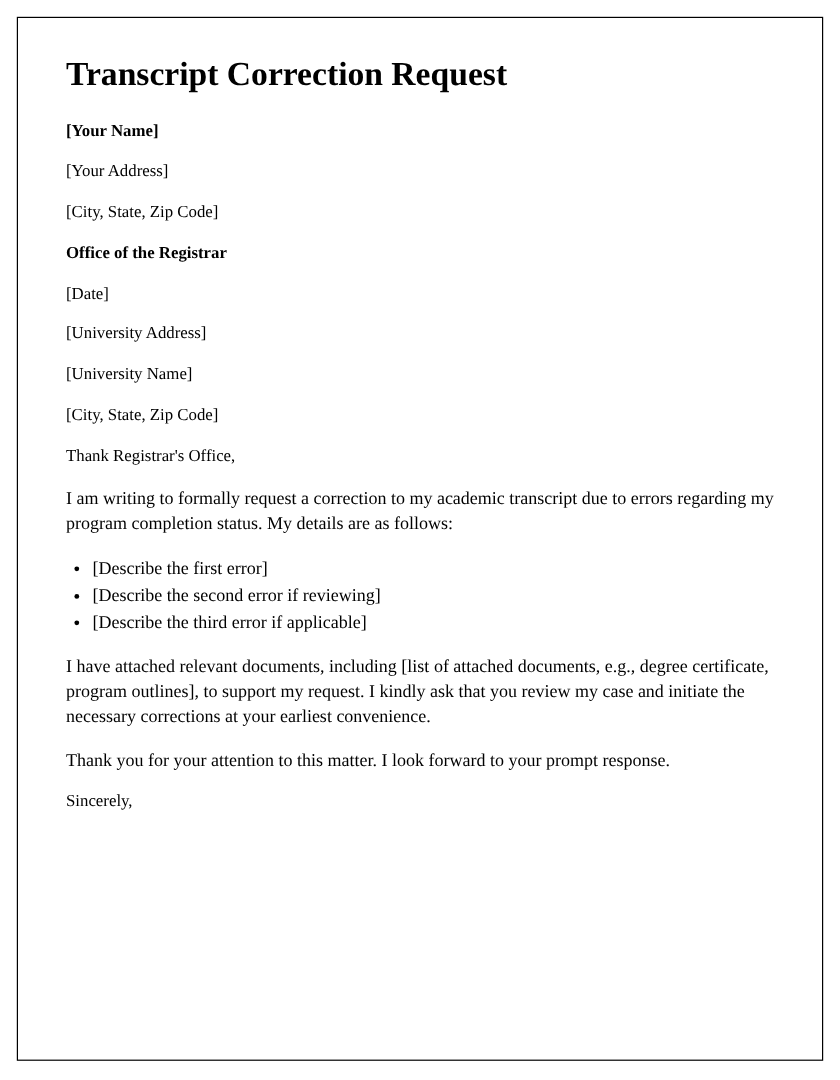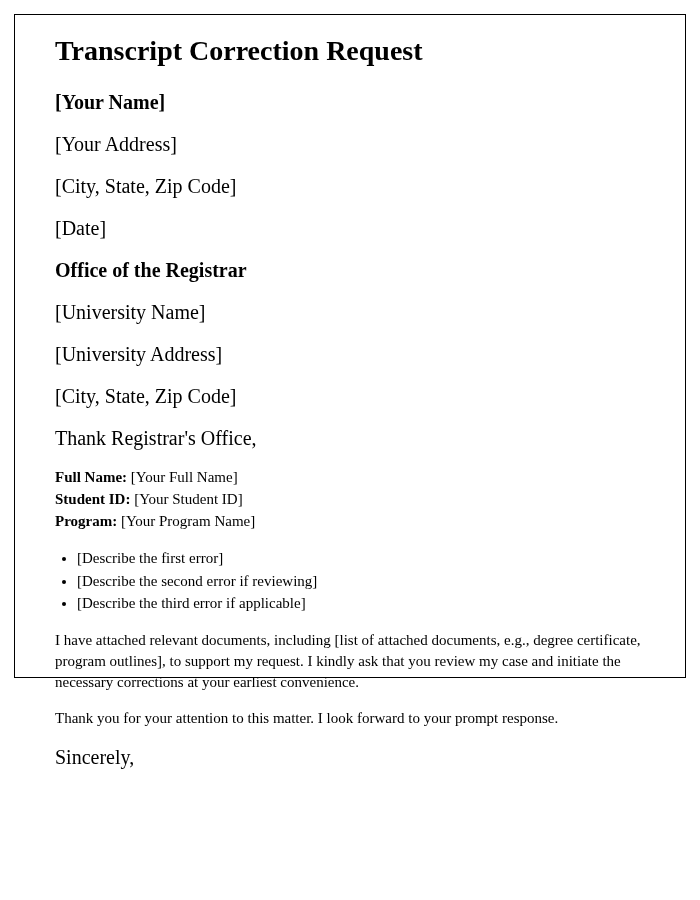--- a/index.html
+++ b/index.html
@@ -10,31 +10,31 @@
     body {
       font-family: Georgia, 'Times New Roman', serif;
       background: #fff;
       width: 700px;
       height: 900px;
       overflow: hidden;
     }
     .page-container {
       border: 1px solid #000;
       margin: 14px;
-      padding: 20px 40px;
-      height: 664px;
+      padding: 32px 40px;
+      height: 870px;
     }
     h1 {
       font-size: 28px;
       font-weight: bold;
       margin-bottom: 22px;
       font-family: Georgia, 'Times New Roman', serif;
     }
     .field {
-      font-size: 20px;
+      font-size: 14px;
       margin-bottom: 15px;
       line-height: 1.35;
     }
     .bold {
       font-weight: bold;
     }
     .paragraph {
       font-size: 15px;
       margin-bottom: 15px;
       line-height: 1.4;
@@ -60,35 +60,31 @@
   </style>
 </head>
 <body>
 
 <div class="page-container">
   <h1>Transcript Correction Request</h1>
 
   <div class="field bold">[Your Name]</div>
   <div class="field">[Your Address]</div>
   <div class="field">[City, State, Zip Code]</div>
+  <div class="field bold">Office of the Registrar</div>
+
   <div class="field">[Date]</div>
-
-  <div class="field bold">Office of the Registrar</div>
+  <div class="field">[University Address]</div>
   <div class="field">[University Name]</div>
-  <div class="field">[University Address]</div>
   <div class="field">[City, State, Zip Code]</div>
 
   <div class="field">Thank Registrar's Office,</div>
 
+  <div class="paragraph">I am writing to formally request a correction to my academic transcript due to errors regarding my program completion status. My details are as follows:</div>
 
-  <div class="detail-block">
-    <div><span class="detail-label">Full Name:</span><span> [Your Full Name]</span></div>
-    <div><span class="detail-label">Student ID:</span><span> [Your Student ID]</span></div>
-    <div><span class="detail-label">Program:</span><span> [Your Program Name]</span></div>
-  </div>
 
 
   <ul>
     <li>[Describe the first error]</li>
     <li>[Describe the second error if reviewing]</li>
     <li>[Describe the third error if applicable]</li>
   </ul>
 
   <div class="paragraph">I have attached relevant documents, including [list of attached documents, e.g., degree certificate, program outlines], to support my request. I kindly ask that you review my case and initiate the necessary corrections at your earliest convenience.</div>
 

